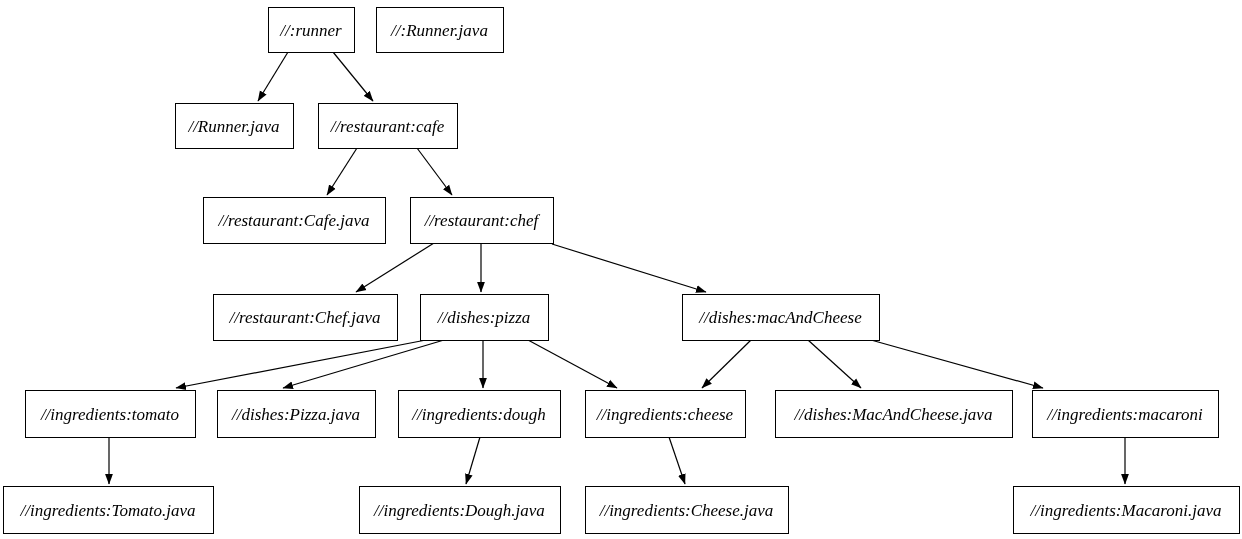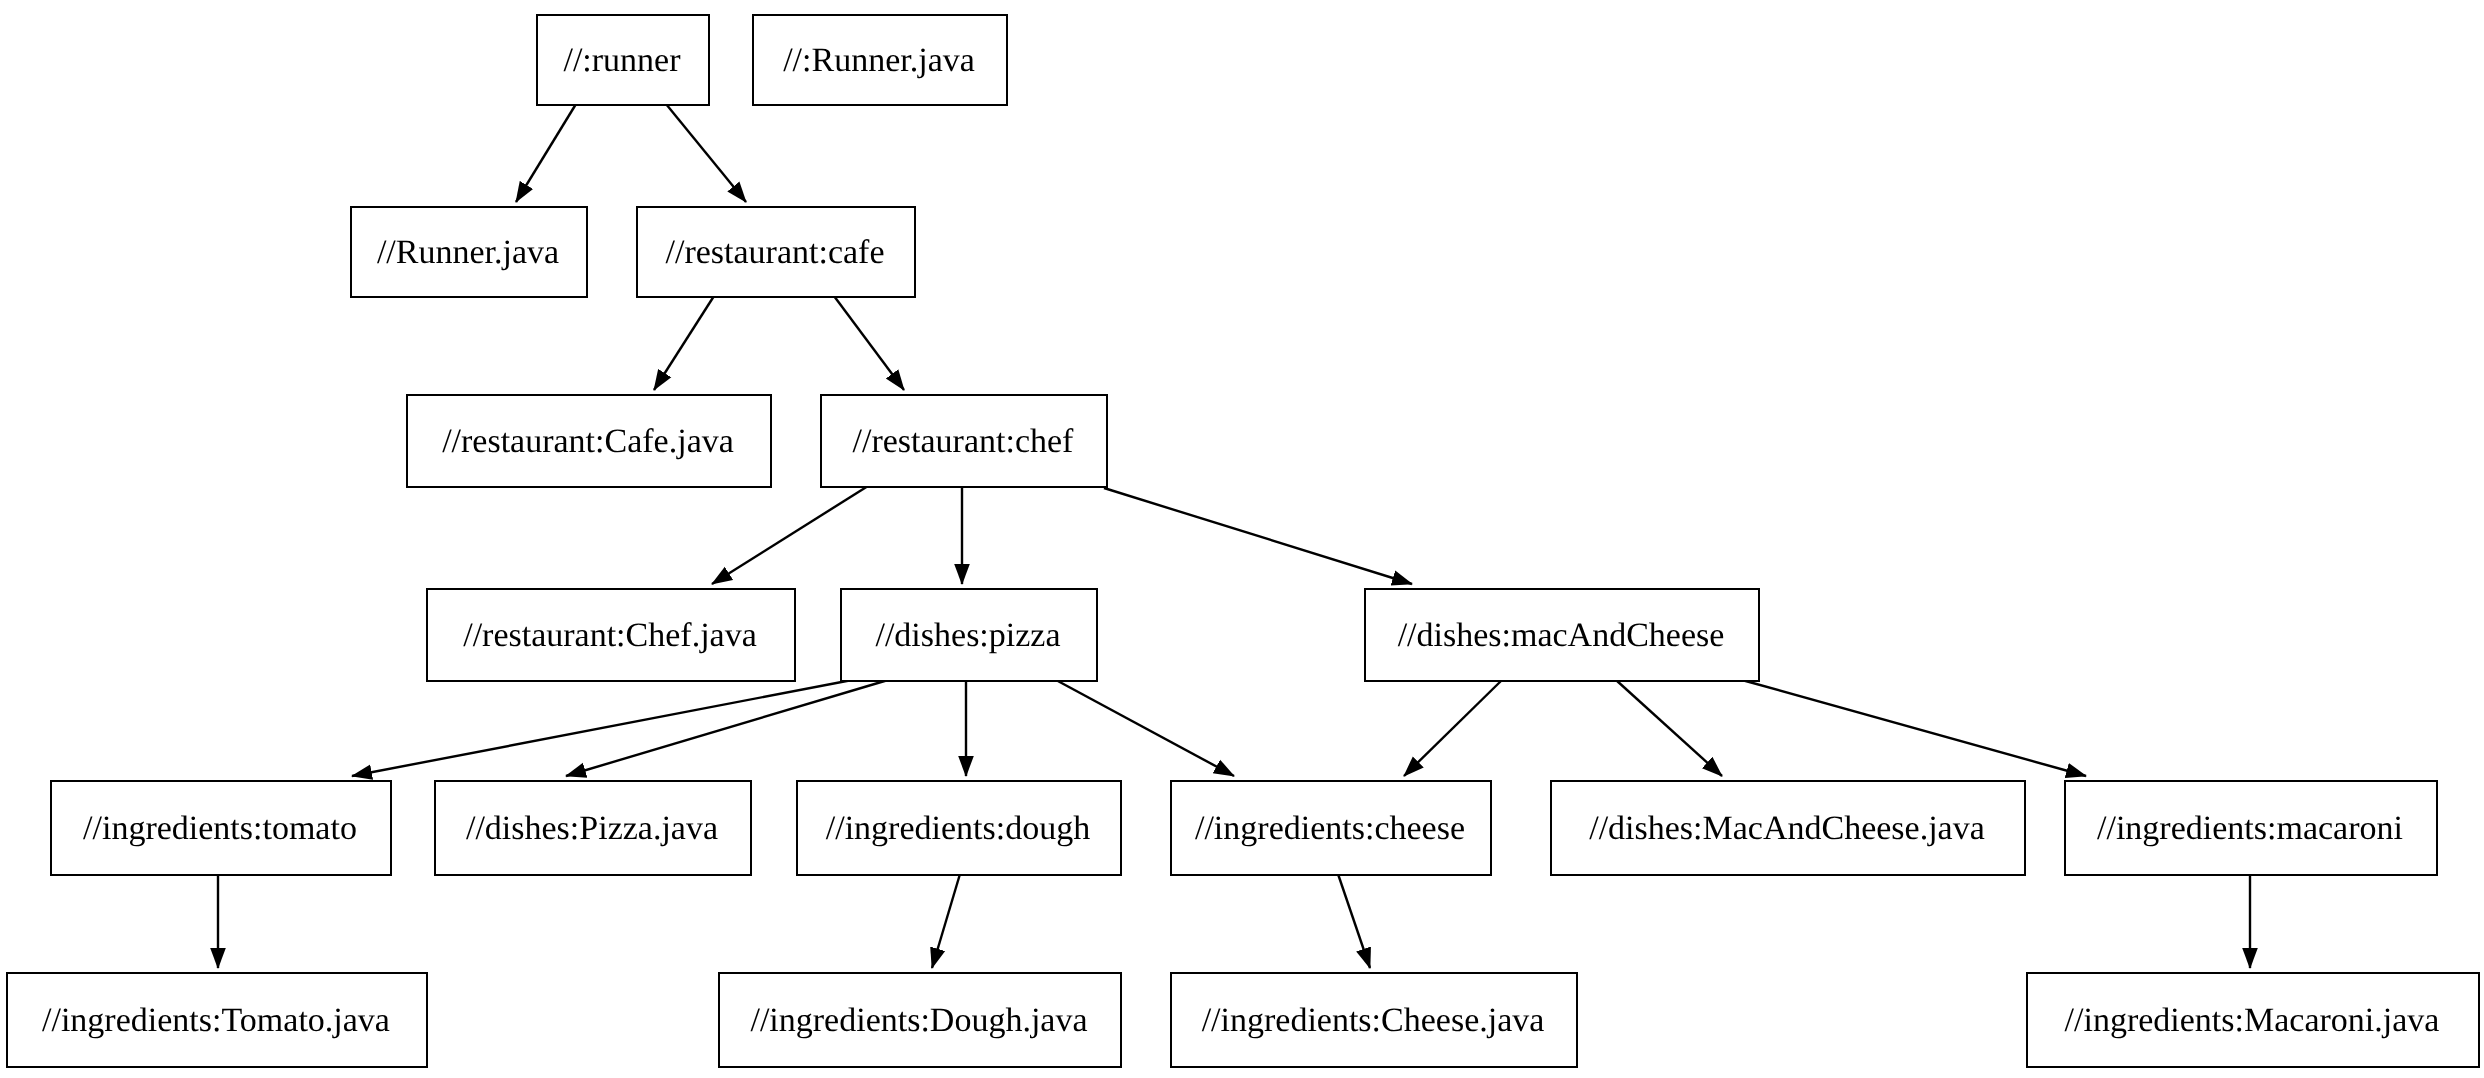--- a/index.html
+++ b/index.html
@@ -7,20 +7,21 @@
     padding: 0;
     background: #ffffff;
   }
   .page {
     position: relative;
     width: 1242px;
     height: 539px;
     background: #ffffff;
     overflow: hidden;
     font-family: "Liberation Serif", "DejaVu Serif", serif;
+    font-style: italic;
   }
   svg {
     display: block;
   }
   svg text {
     font-family: "Liberation Serif", "DejaVu Serif", serif;
     font-size: 17px;
     fill: #000000;
   }
 </style>

